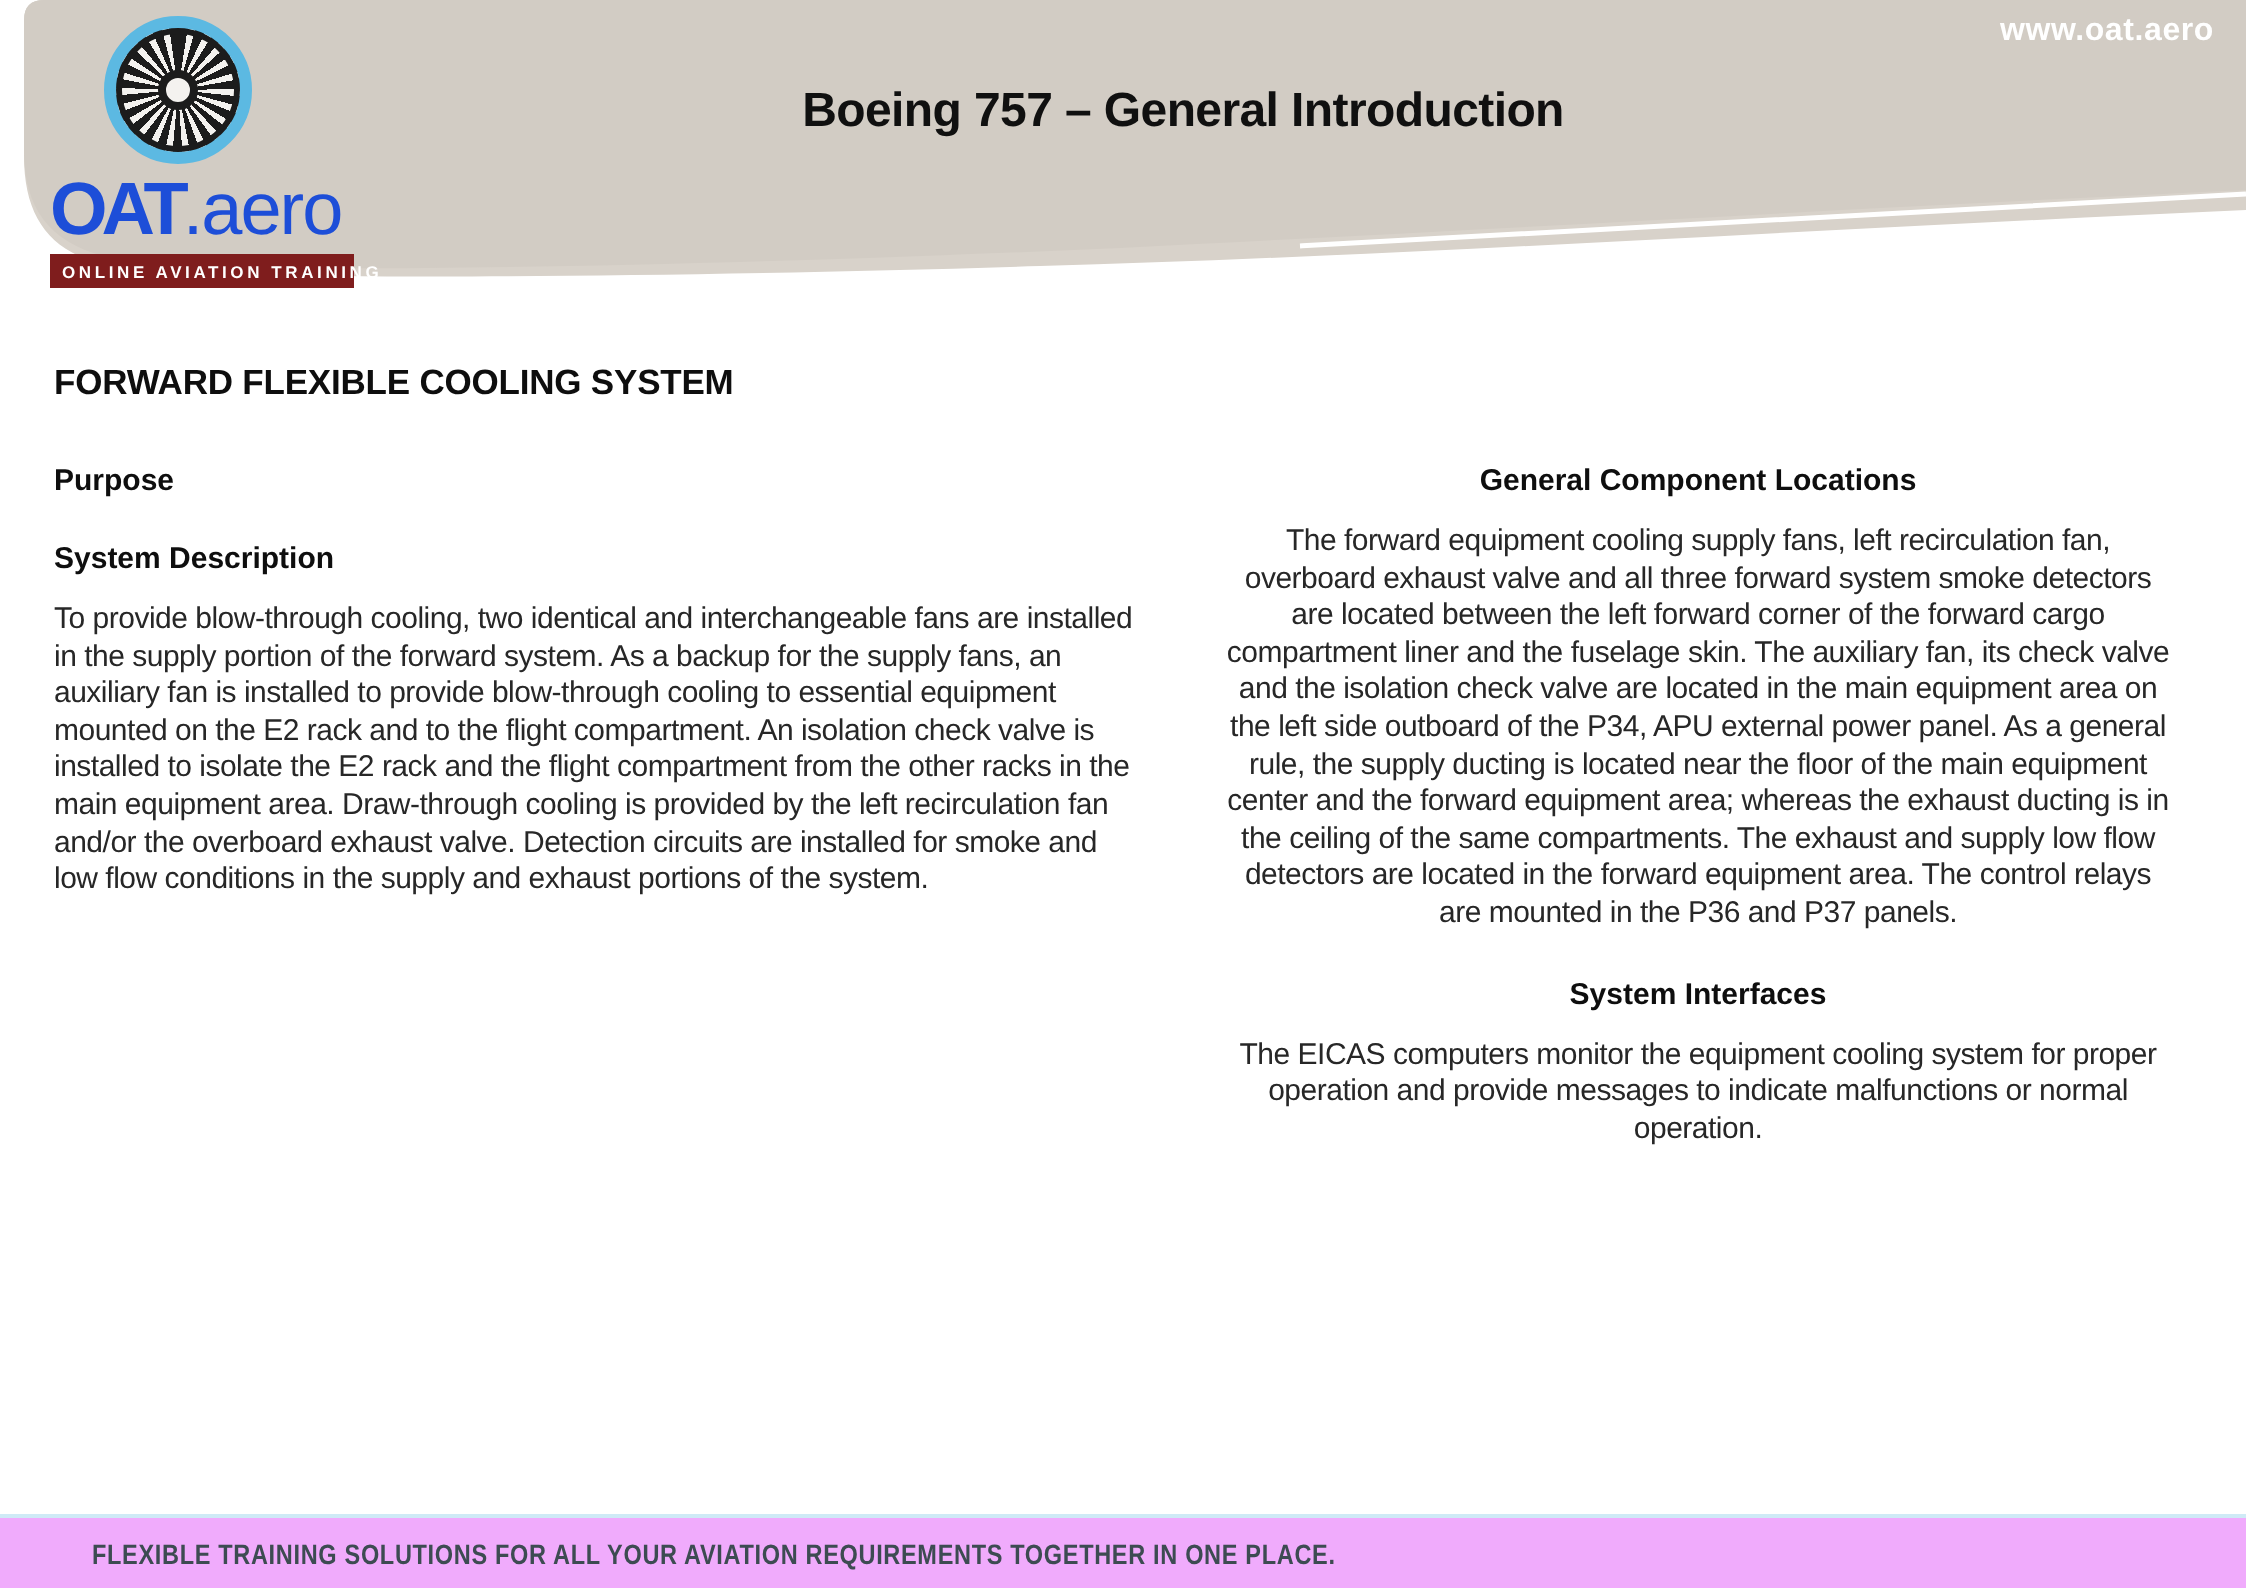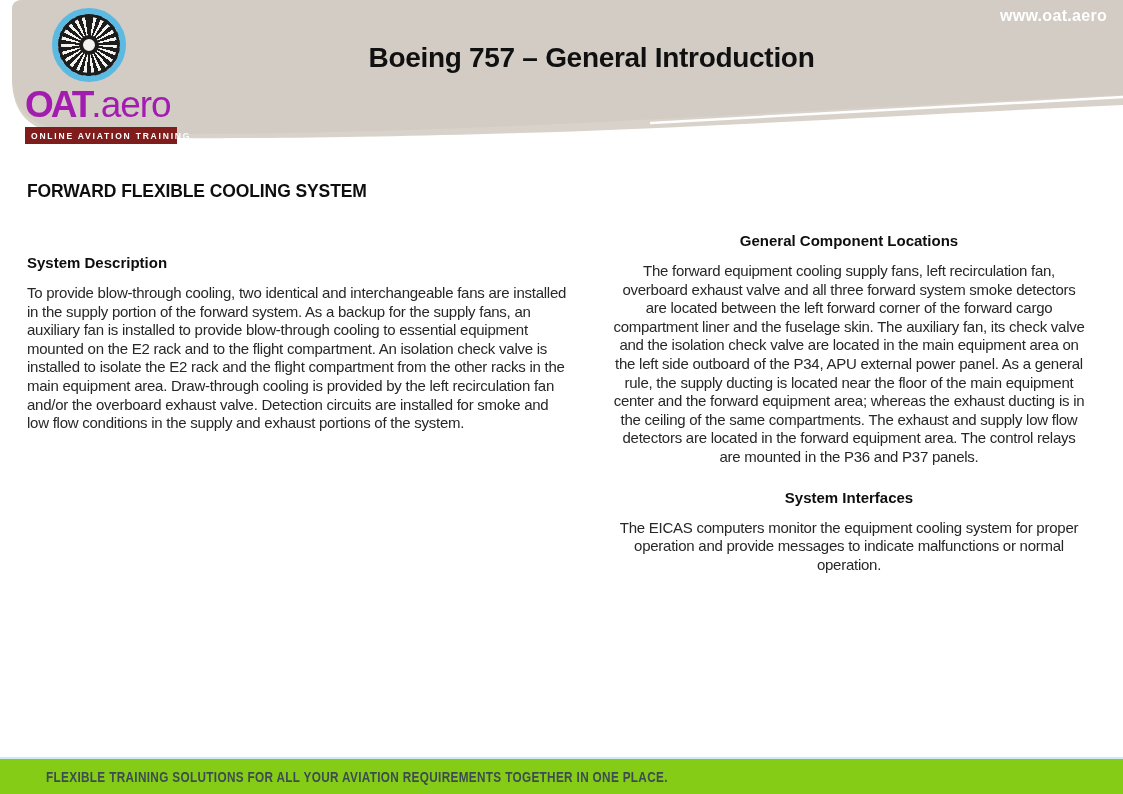--- a/index.html
+++ b/index.html
@@ -36,40 +36,40 @@
     position: absolute; left: 50%; top: 50%;
     width: 12px; height: 12px;
     transform: translate(-50%, -50%);
     border-radius: 50%;
     background: #f4f2ef;
     border: 4px solid #1c1c1c;
   }
   .wordmark {
     margin-top: 4px;
     font-size: 37px; line-height: 1;
-    color: #a21caf;
+    color: #1d4ed8;
     white-space: nowrap;
   }
   .wordmark .brand { font-weight: bold; letter-spacing: -3px; }
   .wordmark .suffix { font-weight: 400; letter-spacing: -1px; }
   .logo-tagline {
     margin-top: 4px;
     background: #7f1d1d;
     color: #ffffff;
     font-size: 8.5px; font-weight: bold;
     letter-spacing: 1.8px;
     padding: 4px 5px 3px 6px;
     text-align: center;
     width: 141px;
     white-space: nowrap;
   }
   .page-title {
     position: absolute; top: 42px; left: 180px; right: 120px;
     text-align: center;
-    font-size: 28px; font-weight: bold;
+    font-size: 24px; font-weight: bold;
     color: #101010;
     letter-spacing: -0.3px;
   }
   .website {
     position: absolute; top: 7px; right: 16px;
     color: #ffffff;
     font-size: 16px; font-weight: bold;
     letter-spacing: 0.3px;
   }
 
@@ -102,21 +102,21 @@
     letter-spacing: -0.25px;
     color: #272727;
     margin: 0 0 17px 0;
   }
   .para.loose { line-height: 23px; }
 
   
   .footer {
     position: absolute; left: 0; bottom: 0;
     width: 100%; height: 37px;
-    background: #84cc16;
+    background: #f0abfc;
     border-top: 2px solid #cfeaf6;
     box-sizing: border-box;
     display: flex; align-items: center;
   }
   .footer-tagline {
     margin-left: 46px;
     font-size: 14px; font-weight: bold;
     letter-spacing: 0.4px;
     color: #3d4b52;
     transform: scaleX(0.84);
@@ -146,20 +146,21 @@
 
   <div class="website">www.oat.aero</div>
 </div>
 
 <div class="main">
   <h1 class="content-heading">FORWARD FLEXIBLE COOLING SYSTEM</h1>
 
   <div class="columns">
 
     <div class="col-left">
+      <h2 class="sec-heading first">Purpose</h2>
 
       <h2 class="sec-heading">System Description</h2>
       <p class="para">To provide blow-through cooling, two identical and interchangeable fans are installed in the supply portion of the forward system. As a backup for the supply fans, an auxiliary fan is installed to provide blow-through cooling to essential equipment mounted on the E2 rack and to the flight compartment. An isolation check valve is installed to isolate the E2 rack and the flight compartment from the other racks in the main equipment area. Draw-through cooling is provided by the left recirculation fan and/or the overboard exhaust valve. Detection circuits are installed for smoke and low flow conditions in the supply and exhaust portions of the system.</p>
     </div>
 
     <div class="col-right">
       <h2 class="sec-heading first">General Component Locations</h2>
       <p class="para">The forward equipment cooling supply fans, left recirculation fan, overboard exhaust valve and all three forward system smoke detectors are located between the left forward corner of the forward cargo compartment liner and the fuselage skin. The auxiliary fan, its check valve and the isolation check valve are located in the main equipment area on the left side outboard of the P34, APU external power panel. As a general rule, the supply ducting is located near the floor of the main equipment center and the forward equipment area; whereas the exhaust ducting is in the ceiling of the same compartments. The exhaust and supply low flow detectors are located in the forward equipment area. The control relays are mounted in the P36 and P37 panels.</p>
 
       <h2 class="sec-heading">System Interfaces</h2>

